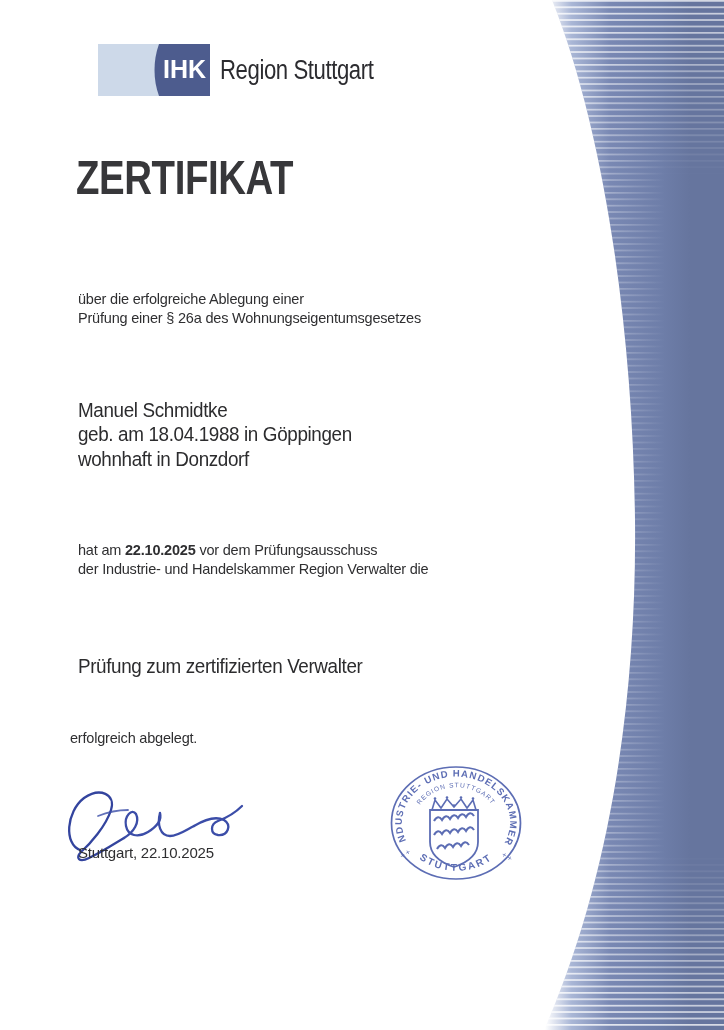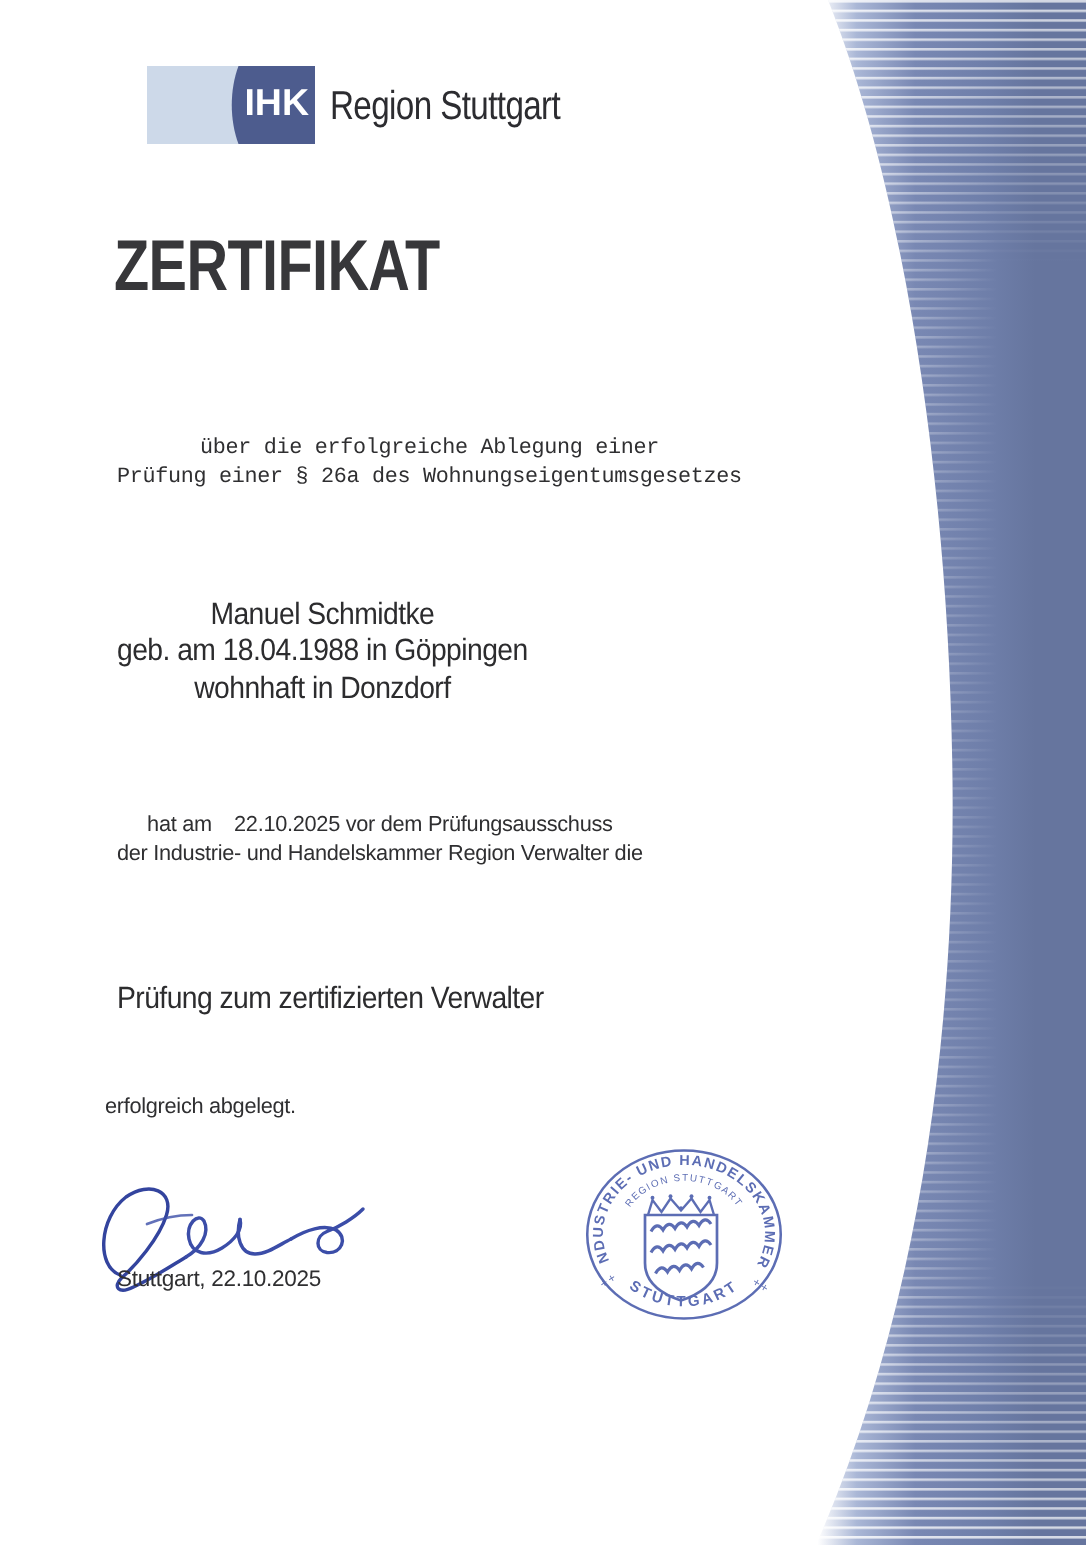--- a/index.html
+++ b/index.html
@@ -1,19 +1,19 @@
 <!DOCTYPE html>
 <html style="--band-blue: #6e7ea9; --band-blue-dark: #66759e; --band-blue-light: #9dabce; --logo-dark: #4d5c8e; --logo-light: #cdd9e9; --stamp-blue: #4558a9; --signature-blue: #3b4da8; --text-color: #2f2f31;"><head>
 <meta charset="utf-8">
 <style>
   html,body{margin:0;padding:0;background:#e8e8e8;}
   .page{
     position:relative;width:724px;height:1030px;background:#ffffff;
     font-family:"Liberation Sans",sans-serif;color:var(--text-color,#2f2f31);
-    overflow:hidden;margin:0 auto;text-align:center;
+    overflow:hidden;margin:0 auto;
   }
   .abs{position:absolute;}
   
   .band{position:absolute;left:530px;top:0;width:194px;height:1030px;}
   
   .logo{position:absolute;left:98px;top:44px;width:112px;height:52px;background:var(--logo-light,#cdd9e9);}
   .logo-dark-svg{position:absolute;right:0;top:0;width:59px;height:52px;}
   .ihk-text{
     position:absolute;right:4px;top:50%;transform:translateY(-52%);
     color:#ffffff;font-weight:700;font-size:25px;letter-spacing:0;
@@ -21,27 +21,27 @@
   .brand-text{
     position:absolute;left:220px;top:44px;height:52px;display:flex;align-items:center;
     font-size:27px;color:#2c2c30;letter-spacing:-0.5px;transform:scaleX(0.82);transform-origin:left center;
     white-space:nowrap;
   }
   .title{
     position:absolute;left:76px;top:153px;font-size:48px;font-weight:600;color:#37373a;
     letter-spacing:-0.5px;transform:scaleX(0.8);transform-origin:left top;white-space:nowrap;line-height:1.05;
   }
   .smalltext{font-size:14.5px;line-height:18.5px;letter-spacing:-0.2px;color:#2f2f31;white-space:nowrap;}
-  .intro{left:78px;top:290px;font-family:Liberation Mono, monospace;}
+  .intro{left:78px;top:290px;}
   .holder{
     left:78px;top:398px;font-size:20.5px;line-height:24.4px;letter-spacing:-0.4px;
     transform:scaleX(0.92);transform-origin:left top;white-space:nowrap;color:#2c2c2e;
   }
   .examblock{left:78px;top:541px;}
-  .exam-date-bold{font-weight:400;margin-left:11px;}
+  .exam-date-bold{font-weight:700;}
   .exam-title{
     left:78px;top:654px;font-size:20.5px;letter-spacing:-0.4px;
     transform:scaleX(0.92);transform-origin:left top;white-space:nowrap;color:#2c2c2e;
   }
   .result{left:70px;top:729px;}
   .signature{position:absolute;left:64px;top:786px;width:195px;height:78px;}
   .place-date{left:78px;top:844px;font-size:15px;letter-spacing:-0.2px;color:#2f2f31;white-space:nowrap;}
   .stamp{position:absolute;left:388px;top:764px;width:136px;height:118px;opacity:0.87;}
   .stamp text{font-family:"Liberation Sans",sans-serif;fill:var(--stamp-blue,#4558a9);}
 </style>

